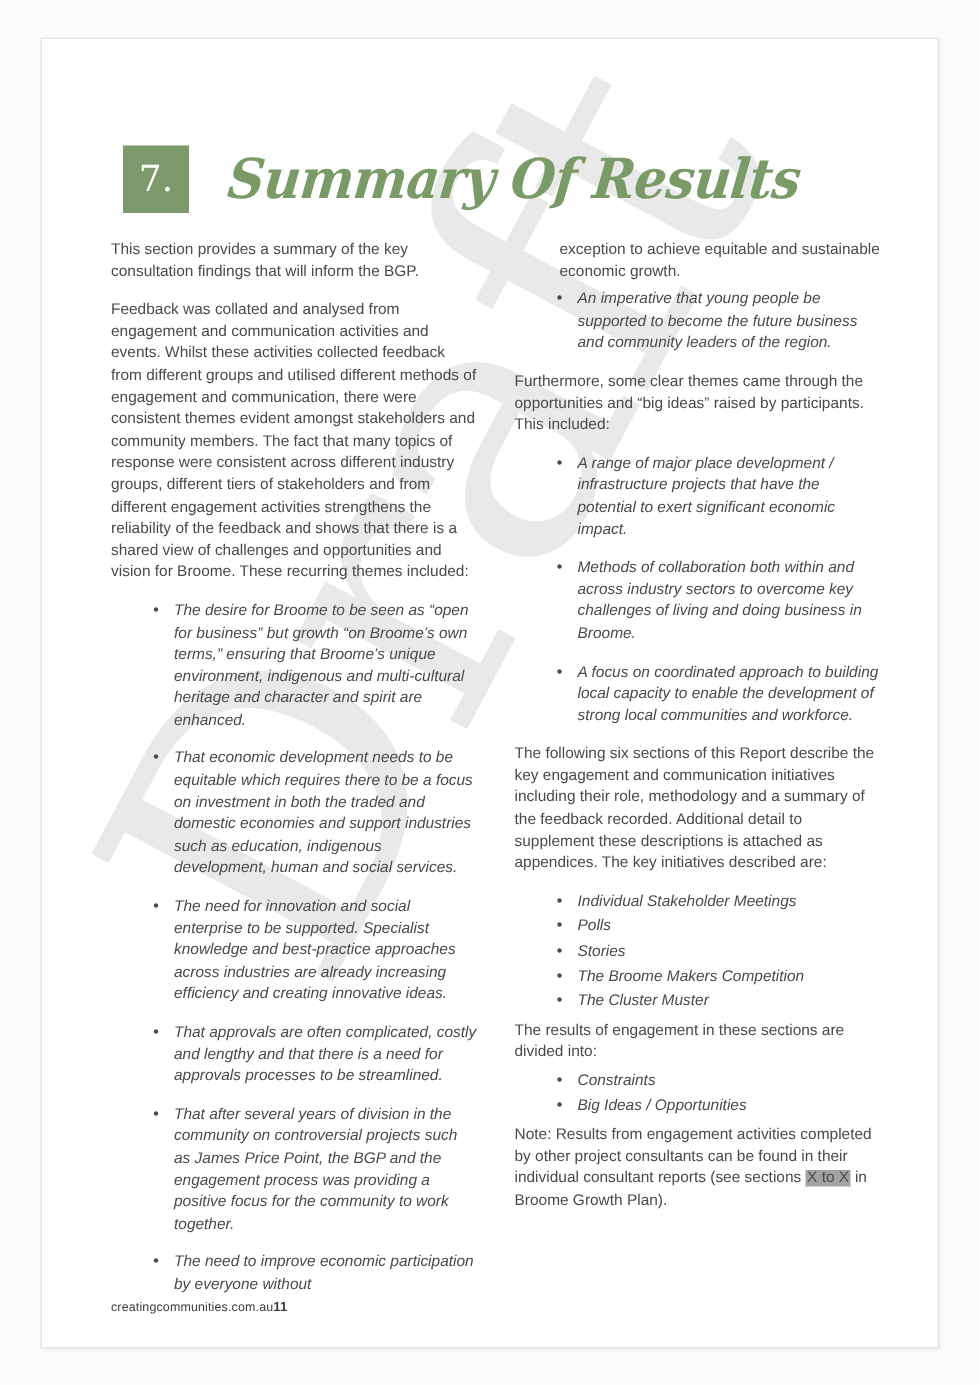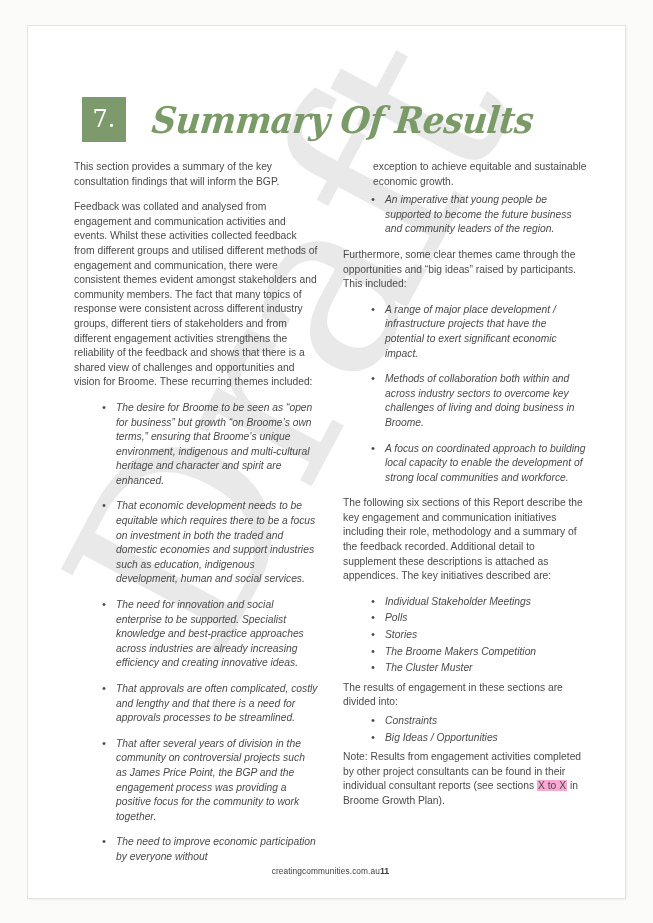--- a/index.html
+++ b/index.html
@@ -115,31 +115,31 @@
   ul.bullets li:last-child { margin-bottom: 0; }
   ul.bullets.compact li { margin-bottom: 2px; }
   ul.bullets li::before {
     content: "\2022";
     position: absolute;
     left: -2px; top: -1px;
     font-size: 11px;
     color: #4a4a4a;
   }
   mark.hl {
-    background: #f9a8d4;
+    background: #a3a3a3;
     color: #4a4a4a;
     padding: 0 1px;
   }
   
   #footer {
     position: absolute;
     left: 46px; bottom: 22px;
     width: 513px;
     display: flex;
-    justify-content: center;
+    justify-content: flex-start;
     align-items: baseline;
     z-index: 3;
   }
   #footer-site {
     font-size: 8.3px;
     color: #3d3d3d;
     letter-spacing: 0.1px;
   }
   #footer-page {
     font-size: 8.8px;

